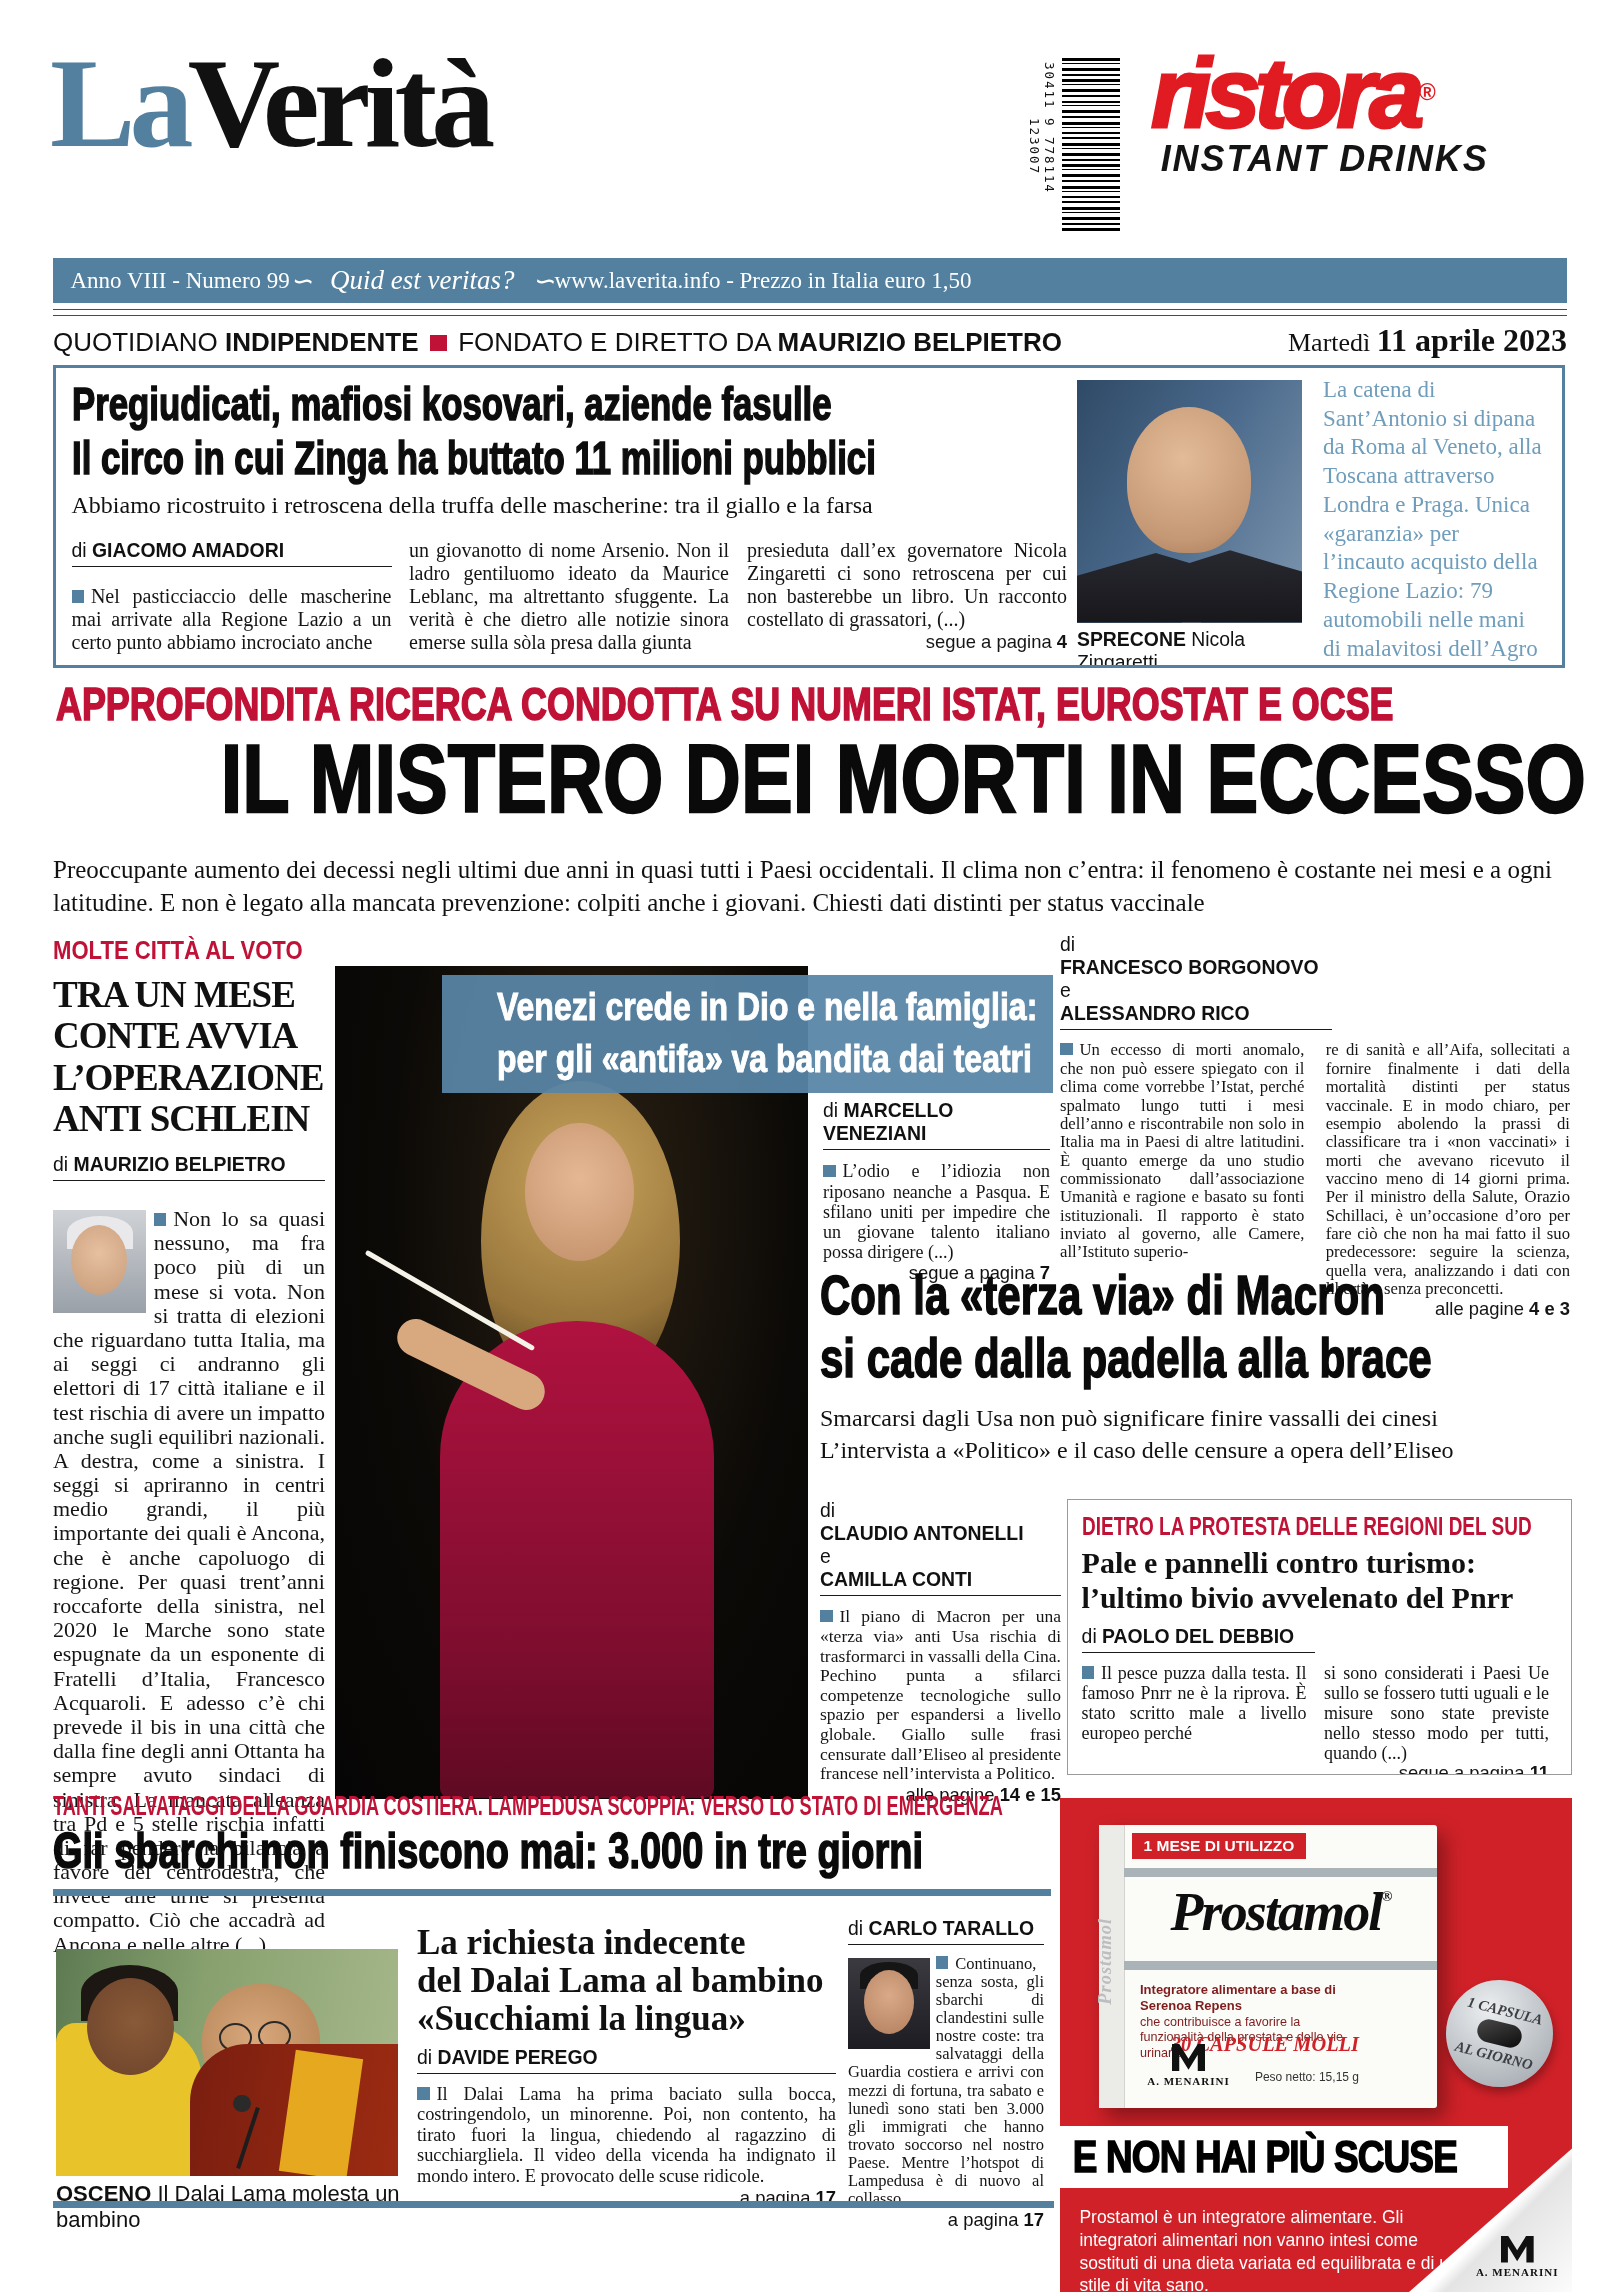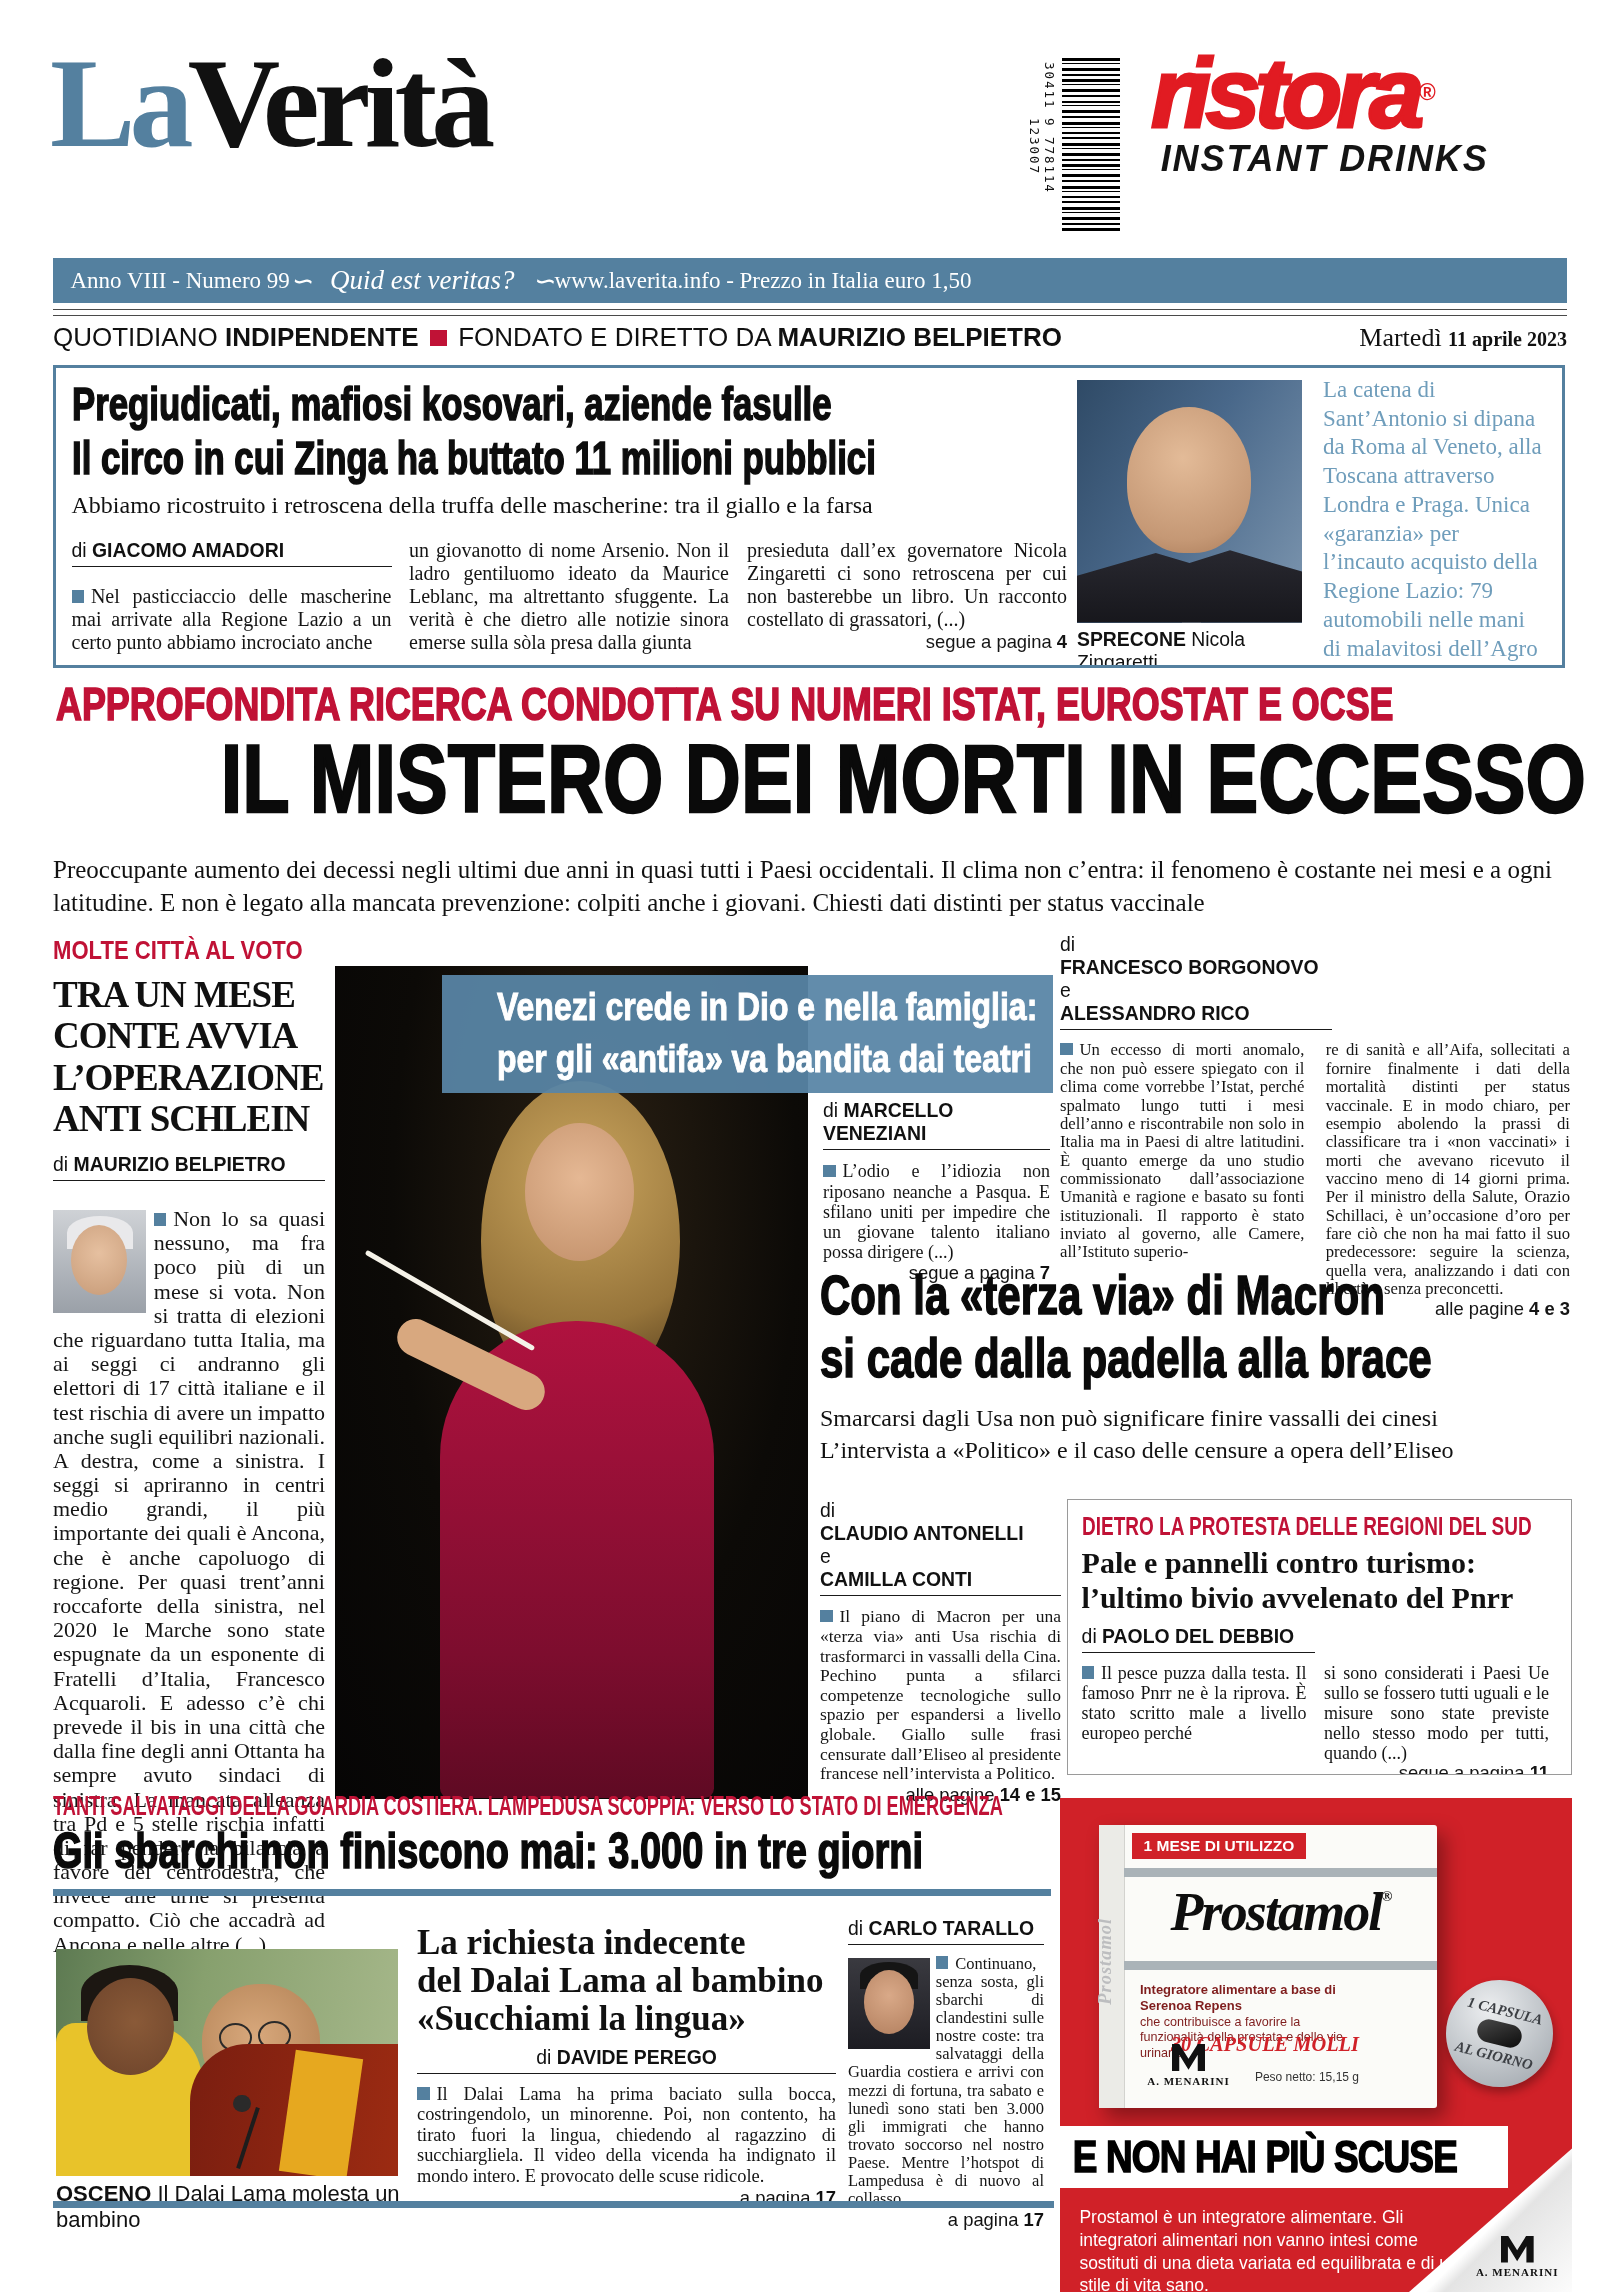--- a/index.html
+++ b/index.html
@@ -41,21 +41,21 @@
   #topbar{left:53px;top:258px;width:1514px;height:45px;background:var(--steel,#54809f);color:#fff;
     display:flex;align-items:center;padding:0 17.5px;box-sizing:border-box;
     font-size:23px;}
   #topbar .motto{font-style:italic;font-size:27px;display:flex;gap:17.5px;align-items:center;}
   #dblrule{left:53px;top:309px;width:1514px;height:6.8px;border-top:1.9px solid #4a4a4a;border-bottom:1.9px solid #4a4a4a;box-sizing:border-box;}
   #pubrow{left:53px;top:322px;width:1514px;display:flex;justify-content:space-between;align-items:baseline;}
   #pubrow .lft{font-family:"Liberation Sans",sans-serif;font-size:26px;}
   #pubrow .lft b{font-weight:700;}
   #pubrow .redsq{display:inline-block;width:16.5px;height:16.5px;background:var(--crimson,#c01236);margin:0 11.6px;}
   #pubrow .rgt{font-size:26px;}
-  #pubrow .rgt b{font-size:20px;font-weight:700;}
+  #pubrow .rgt b{font-size:32px;font-weight:700;}
 
   
   #top-box{left:53px;top:365px;width:1506px;height:297px;border:3.9px solid var(--steel,#54809f);overflow:hidden;}
   #top-box .in{position:absolute;}
   .tb-h{left:15.5px;font-family:"Liberation Sans",sans-serif;font-weight:700;font-size:47px;line-height:1;color:#0d0d0d;}
   #tb-h1{top:11.6px;}#tb-h2{top:66px;}
   #tb-sub{left:15.5px;top:124px;font-size:24px;}
   #tb-by{left:15.5px;top:171px;width:320px;}
   #tb-c1{left:15.5px;top:217px;width:320px;font-size:20px;line-height:1.15;}
   #tb-c2{left:353px;top:171px;width:320px;font-size:20px;line-height:1.15;}
@@ -158,21 +158,21 @@
   .d-glass2{left:202px;top:72px;width:29px;height:25px;border:2.9px solid #2a2a2a;border-radius:50%;}
   .d-robe{right:0;bottom:0;width:208px;height:132px;border-radius:58px 0 0 0;
     background:linear-gradient(100deg,#7a1e10,#9c2b12);}
   .d-sash{right:43px;bottom:0;width:68px;height:122px;background:#e6a81f;transform:rotate(8deg);}
   .d-mic{left:190px;bottom:5.8px;width:3.9px;height:64px;background:#1d1d1d;transform:rotate(18deg);}
   .d-michead{left:177px;bottom:64px;width:17.5px;height:17.5px;border-radius:50%;background:#2a2a2a;}
   #dalai-cap{left:56px;top:2181px;width:369px;}
   #dalai-col{left:417px;top:1924px;width:419px;}
   #dl-head{font-weight:700;font-size:35px;line-height:1.08;}
   #dl-head span{display:block;}
-  #dl-by{margin-top:8.7px;text-align:center;}
+  #dl-by{margin-top:8.7px;}
   #dl-body{margin-top:9.7px;font-size:18.4px;line-height:1.12;}
 
   
   #tarallo-col{left:848px;top:1917px;width:196px;}
   #tr-body{margin-top:9.7px;font-size:16.5px;line-height:1.1;}
   #tr-thumb{float:left;width:82px;height:91px;margin:3.9px 5.8px 1.9px 0;position:relative;overflow:hidden;
     background:linear-gradient(#3a3a40,#1c1c22);}
   .t-hair{left:11.6px;top:3.9px;width:58px;height:27px;border-radius:50% 50% 0 0;background:#151515;}
   .t-face{left:15.5px;top:11.6px;width:50px;height:64px;border-radius:50%;
     background:radial-gradient(circle at 50% 40%,#d9a988,#b3805f);}

